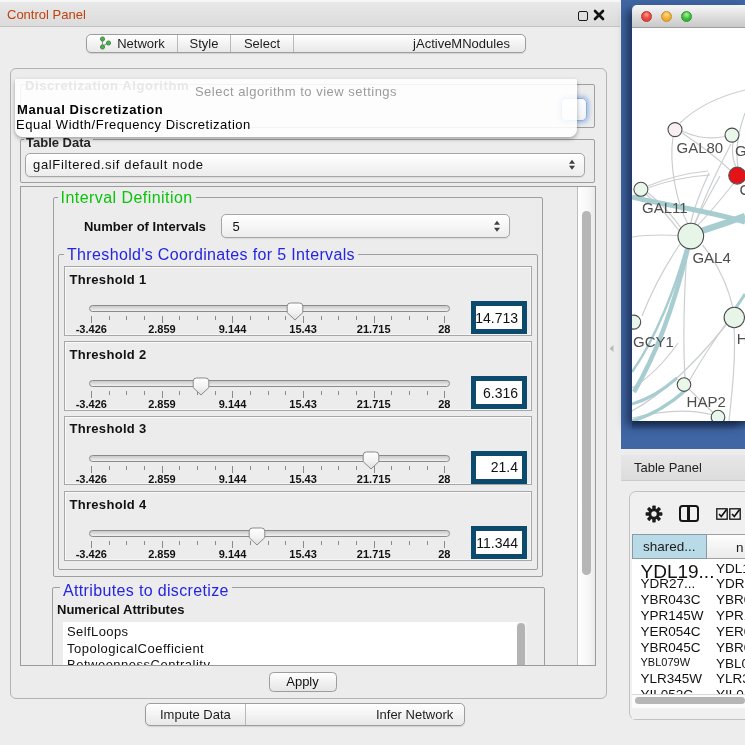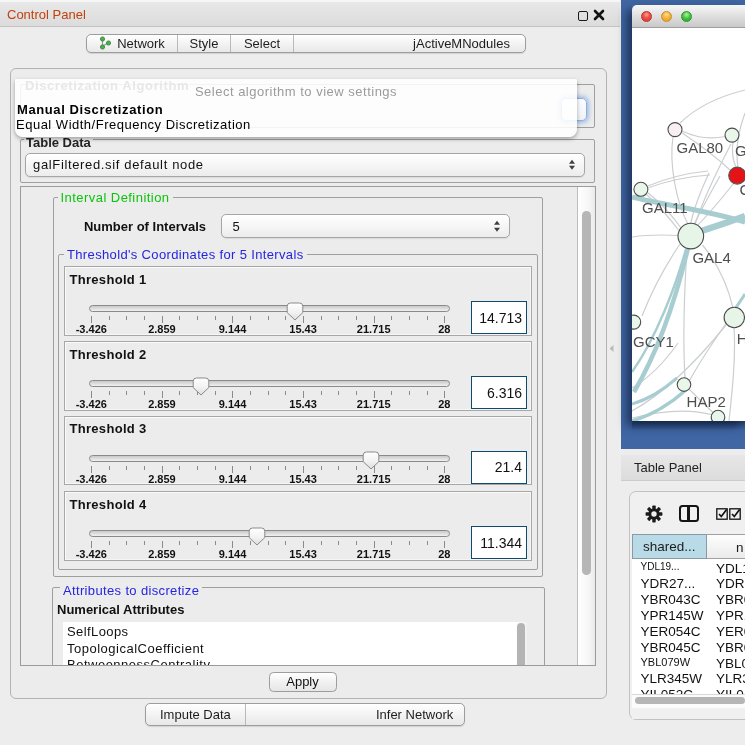--- a/index.html
+++ b/index.html
@@ -9,32 +9,32 @@
   
   .combo{position:absolute;border:1px solid #a6a6a6;border-radius:5px;
      background:linear-gradient(#ffffff,#f4f4f4 60%,#ececec);
      box-shadow:0 1px 1px rgba(0,0,0,0.08);}
   .combo .txt{position:absolute;left:7px;top:0;bottom:0;display:flex;align-items:center;font-size:13px;color:#111;}
   .arr{position:absolute;right:8px;top:50%;transform:translateY(-50%);width:7px;}
   .arr i{display:block;width:0;height:0;border-left:3.5px solid transparent;border-right:3.5px solid transparent;}
   .arr .up{border-bottom:4.5px solid #3f3f3f;margin-bottom:2.5px;}
   .arr .dn{border-top:4.5px solid #3f3f3f;}
   .group{position:absolute;border:1px solid #9f9f9f;border-radius:2px;}
-  .gtitle{position:absolute;top:-8px;font-size:13px;background:#ececec;padding:0 3px;line-height:15px;white-space:nowrap;}
+  .gtitle{position:absolute;top:-8px;font-size:16px;background:#ececec;padding:0 3px;line-height:15px;white-space:nowrap;}
   .tpanel{position:absolute;left:42.5px;width:468.5px;border:1px solid #a7a7a7;background:#ececec;
       box-shadow:inset 1px 1px 0 #fafafa, inset -1px -1px 0 #f6f6f6;}
   .tpanel .tlabel{position:absolute;left:5px;top:4.5px;letter-spacing:0.3px;font-size:13px;font-weight:bold;color:#111;}
   .groove{position:absolute;left:24.5px;top:38px;width:359px;height:5px;border:1px solid #8a8a8a;border-radius:3.5px;
       background:linear-gradient(#c9c9c9,#f1f1f1);}
   .ticksMin{position:absolute;left:26.3px;top:49px;width:356px;height:4px;
       background:repeating-linear-gradient(90deg,#8a8a8a 0 1px,transparent 1px 17.675px);}
   .ticksMaj{position:absolute;left:26.3px;top:49px;width:355px;height:7px;
       background:repeating-linear-gradient(90deg,#8a8a8a 0 1px,transparent 1px 70.7px);}
   .tickLbl{position:absolute;top:56px;transform:translateX(-50%);font-size:11px;font-weight:bold;color:#111;white-space:nowrap;}
-  .vbox{position:absolute;left:406.5px;top:34px;width:56px;height:33px;background:#fff;border:1px solid #0c4a6e;box-sizing:border-box;text-align:right;}
+  .vbox{position:absolute;left:406.5px;top:34px;width:56px;height:33px;background:#fff;border:5px solid #0c4a6e;box-sizing:border-box;text-align:right;}
   .vbox span{position:absolute;right:4px;top:50%;transform:translateY(-50%);font-size:14px;color:#111;}
   .thumb{position:absolute;top:34.5px;width:18px;height:19px;}
   .seg{position:absolute;display:flex;border:1px solid #9d9d9d;border-radius:5px;overflow:hidden;
       background:linear-gradient(#ffffff,#f2f2f2 55%,#e8e8e8);box-shadow:0 1px 1px rgba(0,0,0,0.12);}
   .seg div{display:flex;align-items:center;justify-content:center;font-size:13px;color:#1d1d1d;border-right:1px solid #b9b9b9;box-sizing:border-box;}
   .seg div:last-child{border-right:none;}
   .seg div.sel{background:linear-gradient(#6a6a6a,#828282 60%,#8d8d8d);color:#e8e8e8;margin-top:32px;}
 </style></head><body>
 
 <div class="abs" style="left:0;top:0;width:620px;height:2px;background:#f6f6f6;"></div>
@@ -300,21 +300,21 @@
 <path d="M3 6 L5.3 8.5 L10.6 1.4" fill="none" stroke="#111" stroke-width="1.7"></path>
   </svg>
 <svg class="abs" style="left:728.5px;top:507.5px;" width="12" height="12" viewBox="0 0 12 12">
 <rect x="0.8" y="0.8" width="10.4" height="10.4" fill="none" stroke="#111" stroke-width="1.3"></rect>
 <path d="M3 6 L5.3 8.5 L10.6 1.4" fill="none" stroke="#111" stroke-width="1.7"></path>
   </svg>
 <div class="abs" style="left:631.5px;top:534px;width:113.5px;height:174px;background:#fff;"></div>
 <div class="abs" style="left:631.5px;top:534px;width:75.5px;height:25px;background:#b9dbe7;border:1px solid #8a9aa4;box-sizing:border-box;display:flex;align-items:center;justify-content:center;font-size:13.5px;color:#1c1c1c;">shared...</div>
 <div class="abs" style="left:707px;top:534px;width:38px;height:25px;background:linear-gradient(#fdfdfd,#ebebeb);border-top:1px solid #a0a0a0;border-bottom:1px solid #a0a0a0;box-sizing:border-box;"></div>
 <div class="abs" style="left:736px;top:540px;font-size:13.5px;color:#1c1c1c;">n</div>
-<div class="abs" style="left:640.5px;top:560.5px;font-size:10px;color:#111;white-space:nowrap;">YDL19...</div>
+<div class="abs" style="left:640.5px;top:560.5px;font-size:19px;color:#111;white-space:nowrap;">YDL19...</div>
 <div class="abs" style="left:716px;top:560.5px;font-size:13.5px;color:#111;white-space:nowrap;">YDL1</div>
 <div class="abs" style="left:640.5px;top:576.3px;font-size:13.5px;color:#111;white-space:nowrap;">YDR27...</div>
 <div class="abs" style="left:716px;top:576.3px;font-size:13.5px;color:#111;white-space:nowrap;">YDR2</div>
 <div class="abs" style="left:640.5px;top:592.2px;font-size:13.5px;color:#111;white-space:nowrap;">YBR043C</div>
 <div class="abs" style="left:716px;top:592.2px;font-size:13.5px;color:#111;white-space:nowrap;">YBR0</div>
 <div class="abs" style="left:640.5px;top:608.0px;font-size:13.5px;color:#111;white-space:nowrap;">YPR145W</div>
 <div class="abs" style="left:716px;top:608.0px;font-size:13.5px;color:#111;white-space:nowrap;">YPR1</div>
 <div class="abs" style="left:640.5px;top:623.8px;font-size:13.5px;color:#111;white-space:nowrap;">YER054C</div>
 <div class="abs" style="left:716px;top:623.8px;font-size:13.5px;color:#111;white-space:nowrap;">YER0</div>
 <div class="abs" style="left:640.5px;top:639.7px;font-size:13.5px;color:#111;white-space:nowrap;">YBR045C</div>

